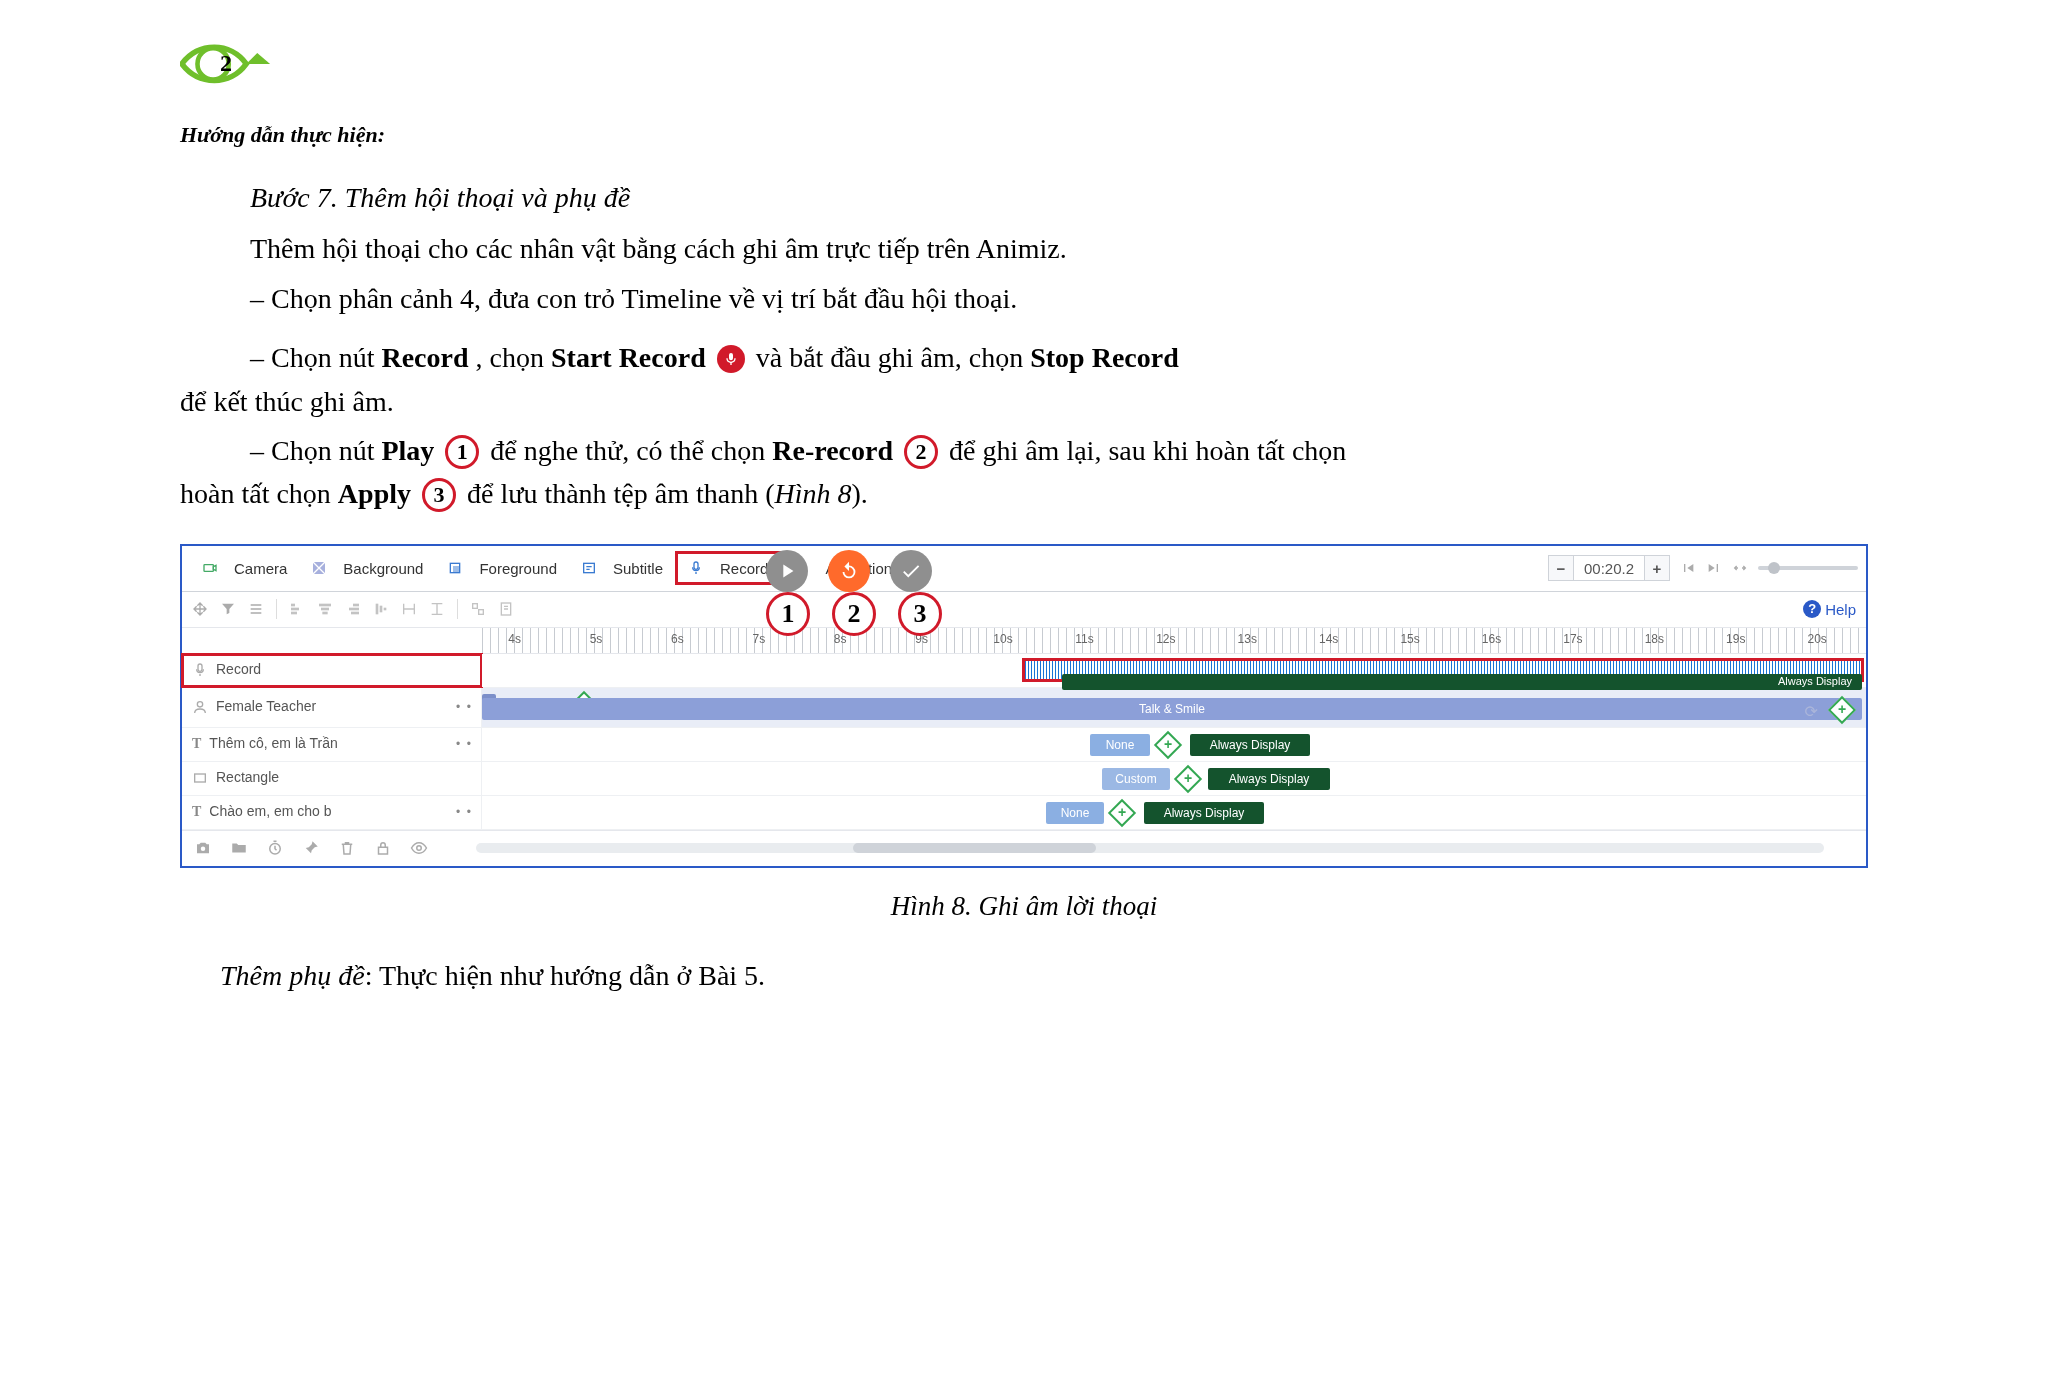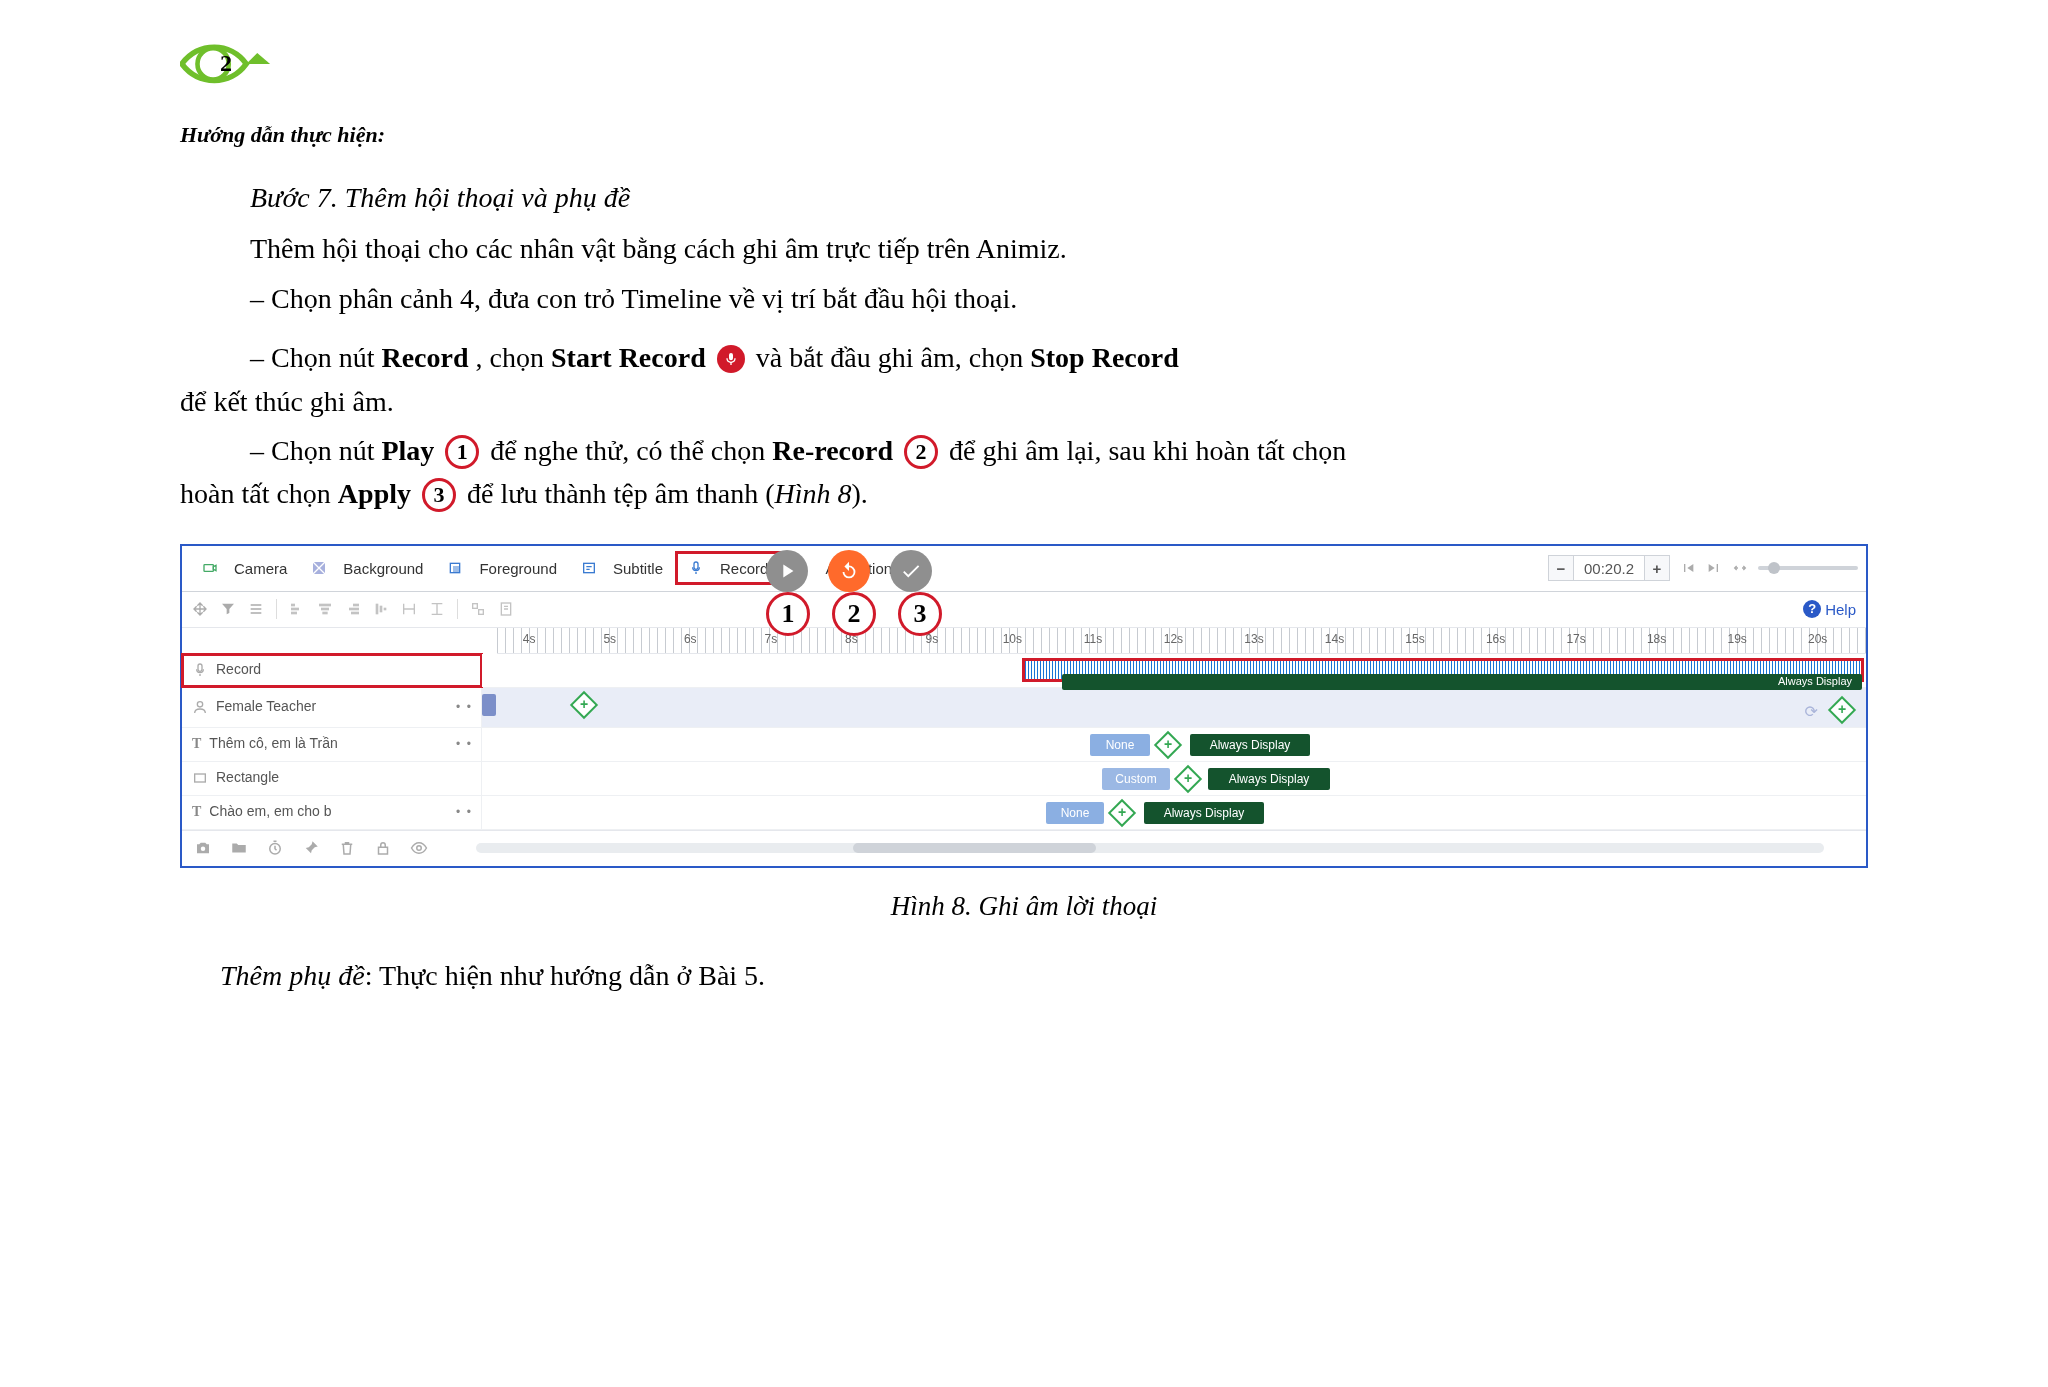--- a/index.html
+++ b/index.html
@@ -356,21 +356,21 @@
         <path d="M9 8h6M9 12h6"></path>
       </svg>
     <span class="help-link">
       <span class="q">?</span>
       <span>Help</span>
     </span>
   </div>
 
   <div style="display:flex">
     <div style="width:300px;flex:0 0 300px;border-bottom:1px solid #e5e7ec"></div>
-    <div class="ruler" style="flex:1;margin-left:15px" id="ruler">
+    <div class="ruler" style="flex:1;margin-left:0" id="ruler">
         <span style="left: 2.35294%;">4s</span>
         <span style="left: 8.23529%;">5s</span>
         <span style="left: 14.1176%;">6s</span>
         <span style="left: 20%;">7s</span>
         <span style="left: 25.8824%;">8s</span>
         <span style="left: 31.7647%;">9s</span>
         <span style="left: 37.6471%;">10s</span>
         <span style="left: 43.5294%;">11s</span>
         <span style="left: 49.4118%;">12s</span>
         <span style="left: 55.2941%;">13s</span>
@@ -407,20 +407,23 @@
           </svg>
         <span>Female Teacher</span>
         <span class="star">•&nbsp;&nbsp;•</span>
       </div>
       <div class="lane" style="background:#e9edf7">
         <div class="bar" style="left:0;width:14px;background:#7c8fc9"></div>
         <span class="plus-dia" style="left:92px"></span>
         <div class="bar always" style="left:580px;right:4px;top:-14px;height:16px;font-size:11px;justify-content:flex-end;padding-right:10px">
             <span>Always Display</span>
           </div>
+        <div class="bar" style="left:0;right:4px;top:10px;height:22px;background:#8c9fd8">
+          <span>Talk &amp; Smile</span>
+        </div>
         <span class="repeat-ic" style="right:48px;top:12px">⟳</span>
         <span class="plus-dia" style="right:14px;top:12px"></span>
       </div>
     </div>
 
     <div class="track-row">
       <div class="track-label">
         <span style="font-family:serif;font-weight:700;color:#888">T</span>
         <span>Thêm cô, em là Trần</span>
         <span class="star">•&nbsp;&nbsp;•</span>

